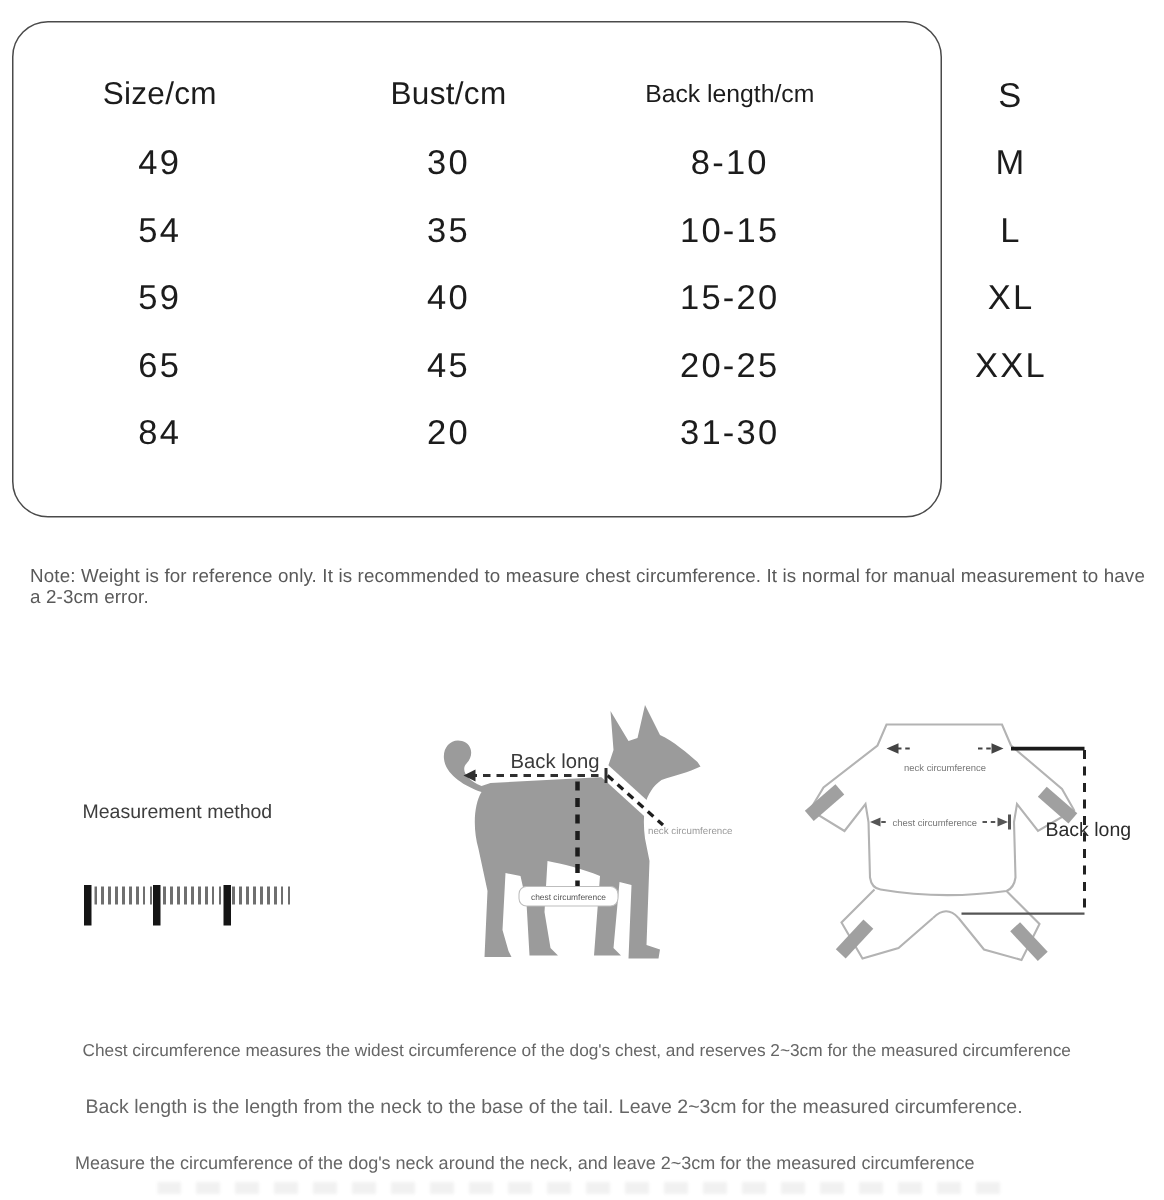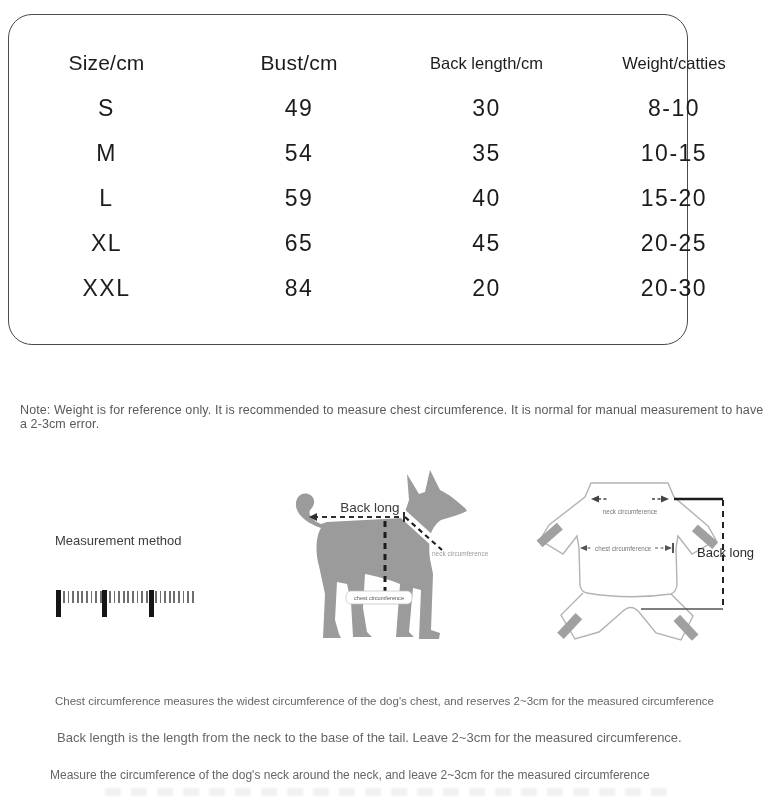--- a/index.html
+++ b/index.html
@@ -5,42 +5,42 @@
   * { margin: 0; padding: 0; box-sizing: border-box; }
   html, body { background: #ffffff; }
   body {
     font-family: "Liberation Sans", "DejaVu Sans", sans-serif;
     width: 776px; height: 800px; position: relative; overflow: hidden;
   }
   .stage { position: absolute; inset: 0; width: 776px; height: 800px; background: #fff; }
 
   
   .size-table {
-    position: absolute; left: 8px; top: 14px; width: 680px; height: 331px;
+    position: absolute; left: 8px; top: 14px; width: 620px; height: 331px;
     border: 1.6px solid #4a4a4a; border-radius: 24px; background: #fff;
     padding-top: 26px;
   }
   .tbl-grid {
     display: grid;
     grid-template-columns: 195px 190px 185px 190px;
     grid-auto-rows: 45px;
   }
   .tbl-cell {
     display: flex; align-items: center; justify-content: center;
     color: #1c1c1c; white-space: nowrap;
   }
   .hdr-row { height: 44px; }
   .hdr-lg { font-size: 21px; font-weight: 500; letter-spacing: .2px; }
   .hdr-sm { font-size: 16.5px; font-weight: 500; text-align: right; }
   .data-cell { font-size: 23px; font-weight: 500; letter-spacing: 1.5px; }
 
   
   .note-line {
     position: absolute; left: 20px; top: 377px; width: 745px;
-    font-size: 12.5px; color: #595959; letter-spacing: .1px; margin-top: 26px;
+    font-size: 12.5px; color: #595959; letter-spacing: .1px;
   }
 
   
   .mm-small {
     position: absolute; left: 55px; top: 533px;
     font-size: 13px; color: #3d3d3d;
   }
   .mm-large {
     position: absolute; left: 58px; top: 560px;
     font-size: 17.5px; color: #4f4f4f; letter-spacing: .4px;
@@ -74,21 +74,20 @@
 </head>
 <body>
 
 <div class="stage">
 
   <div class="size-table">
     <div class="tbl-grid">
       <div class="tbl-cell hdr-row hdr-lg">Size/cm</div>
       <div class="tbl-cell hdr-row hdr-lg">Bust/cm</div>
       <div class="tbl-cell hdr-row hdr-sm">Back length/cm</div>
-      <div class="tbl-cell hdr-row hdr-sm">Weight/catties</div>
 
       <div class="tbl-cell data-cell">S</div>
       <div class="tbl-cell data-cell">49</div>
       <div class="tbl-cell data-cell">30</div>
       <div class="tbl-cell data-cell">8-10</div>
 
       <div class="tbl-cell data-cell">M</div>
       <div class="tbl-cell data-cell">54</div>
       <div class="tbl-cell data-cell">35</div>
       <div class="tbl-cell data-cell">10-15</div>
@@ -99,21 +98,21 @@
       <div class="tbl-cell data-cell">15-20</div>
 
       <div class="tbl-cell data-cell">XL</div>
       <div class="tbl-cell data-cell">65</div>
       <div class="tbl-cell data-cell">45</div>
       <div class="tbl-cell data-cell">20-25</div>
 
       <div class="tbl-cell data-cell">XXL</div>
       <div class="tbl-cell data-cell">84</div>
       <div class="tbl-cell data-cell">20</div>
-      <div class="tbl-cell data-cell">20-30</div>
+      <div class="tbl-cell data-cell">31-30</div>
     </div>
   </div>
 
   <div class="note-line">Note: Weight is for reference only. It is recommended to measure chest circumference. It is normal for manual measurement to have a 2-3cm error.</div>
 
   <div class="mm-small">Measurement method</div>
 
   <div class="ruler">
     <div class="ruler-ticks"></div>
     <div class="ruler-bar b1"></div>

